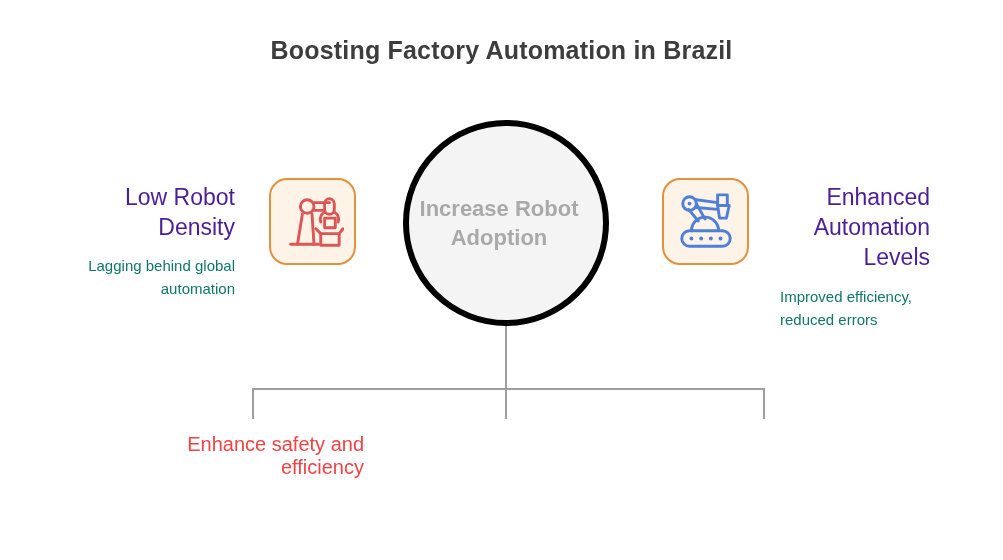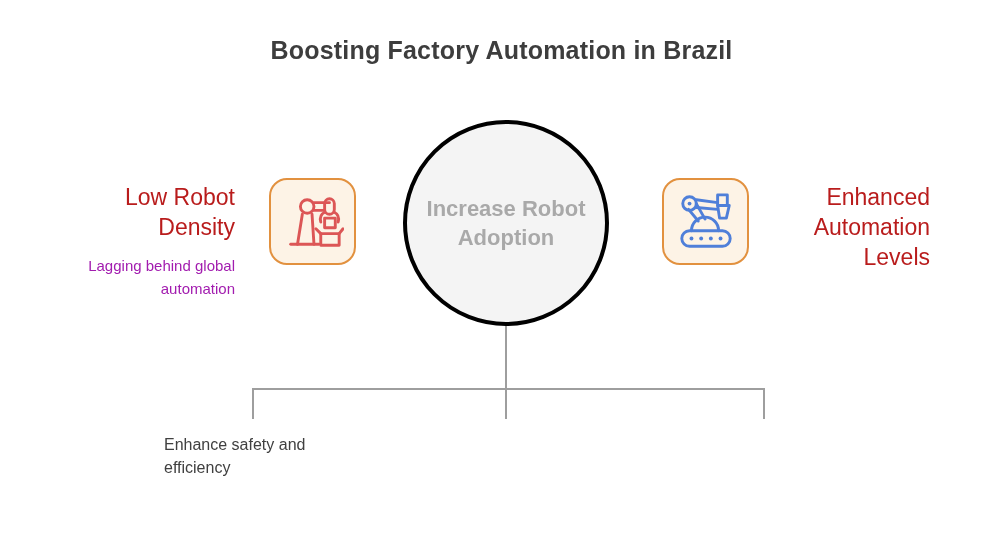--- a/index.html
+++ b/index.html
@@ -21,23 +21,23 @@
     color: #3d3d3d;
     letter-spacing: 0.2px;
   }
 
   
   .circle {
     left: 403px; top: 120px;
     width: 206px; height: 206px;
     border-radius: 50%;
     background: #f4f4f4;
-    border: 4px solid #000000;
+    border: 6px solid #000000;
     box-sizing: border-box;
-    display: flex; align-items: center; justify-content: center;
+    display: flex; align-items: center; 
   }
   .circle-label {
     width: 180px;
     text-align: center;
     font-size: 22px;
     font-weight: bold;
     color: #a9a9a9;
     line-height: 29px;
   }
 
@@ -49,48 +49,48 @@
     border: 2px solid #e2913f;
     box-sizing: border-box;
     display: flex; align-items: center; justify-content: center;
   }
   .icon-box.left-box  { left: 269px; top: 178px; }
   .icon-box.right-box { left: 662px; top: 178px; }
 
   
   .node-title {
     font-size: 23px;
-    color: #b91c1c;
+    color: #4c1d95;
     line-height: 30px;
   }
   .node-subtitle {
     font-size: 15px;
-    color: #a21caf;
+    color: #0f766e;
     line-height: 23px;
   }
   .left-title    { left: 55px;  top: 182px; width: 180px; text-align: right; }
   .left-subtitle { left: 50px;  top: 254px; width: 185px; text-align: right; }
   .right-title    { left: 780px; top: 182px; width: 150px; text-align: right; }
   .right-subtitle { left: 780px; top: 285px; width: 180px; text-align: left; }
 
   
   .line { background: #9e9e9e; }
   .line-v-center { left: 505px; top: 326px; width: 2px; height: 93px; }
   .line-h        { left: 252px; top: 388px; width: 513px; height: 2px; }
   .line-v-left   { left: 252px; top: 388px; width: 2px; height: 31px; }
   .line-v-right  { left: 763px; top: 388px; width: 2px; height: 31px; }
 
   
   .branch-label {
     top: 433px;
     width: 200px;
-    text-align: left;
-    font-size: 16px;
+    text-align: right;
+    font-size: 20px;
     line-height: 23px;
-    color: #404040;
+    color: #ef4444;
   }
   .branch-1 { left: 164px; }
   .branch-2 { left: 417px; }
   .branch-3 { left: 667px; }
 
   svg { display: block; }
 </style>
 </head>
 <body>
 
@@ -149,20 +149,21 @@
 
         <path d="M22 9 L44 12 M22 17 L44 19"></path>
 
         <rect x="44" y="4" width="10" height="11"></rect>
         <path d="M44 15 L56 15 L53 28 L46 28 Z"></path>
       </svg>
     </span>
   </div>
 
   <div class="abs node-title right-title">Enhanced Automation Levels</div>
+  <div class="abs node-subtitle right-subtitle">Improved efficiency, reduced errors</div>
 
   <div class="abs line line-v-center"></div>
   <div class="abs line line-h"></div>
   <div class="abs line line-v-left"></div>
   <div class="abs line line-v-right"></div>
 
   <div class="abs branch-label branch-1">Enhance safety and efficiency</div>
 
 </div>
 

